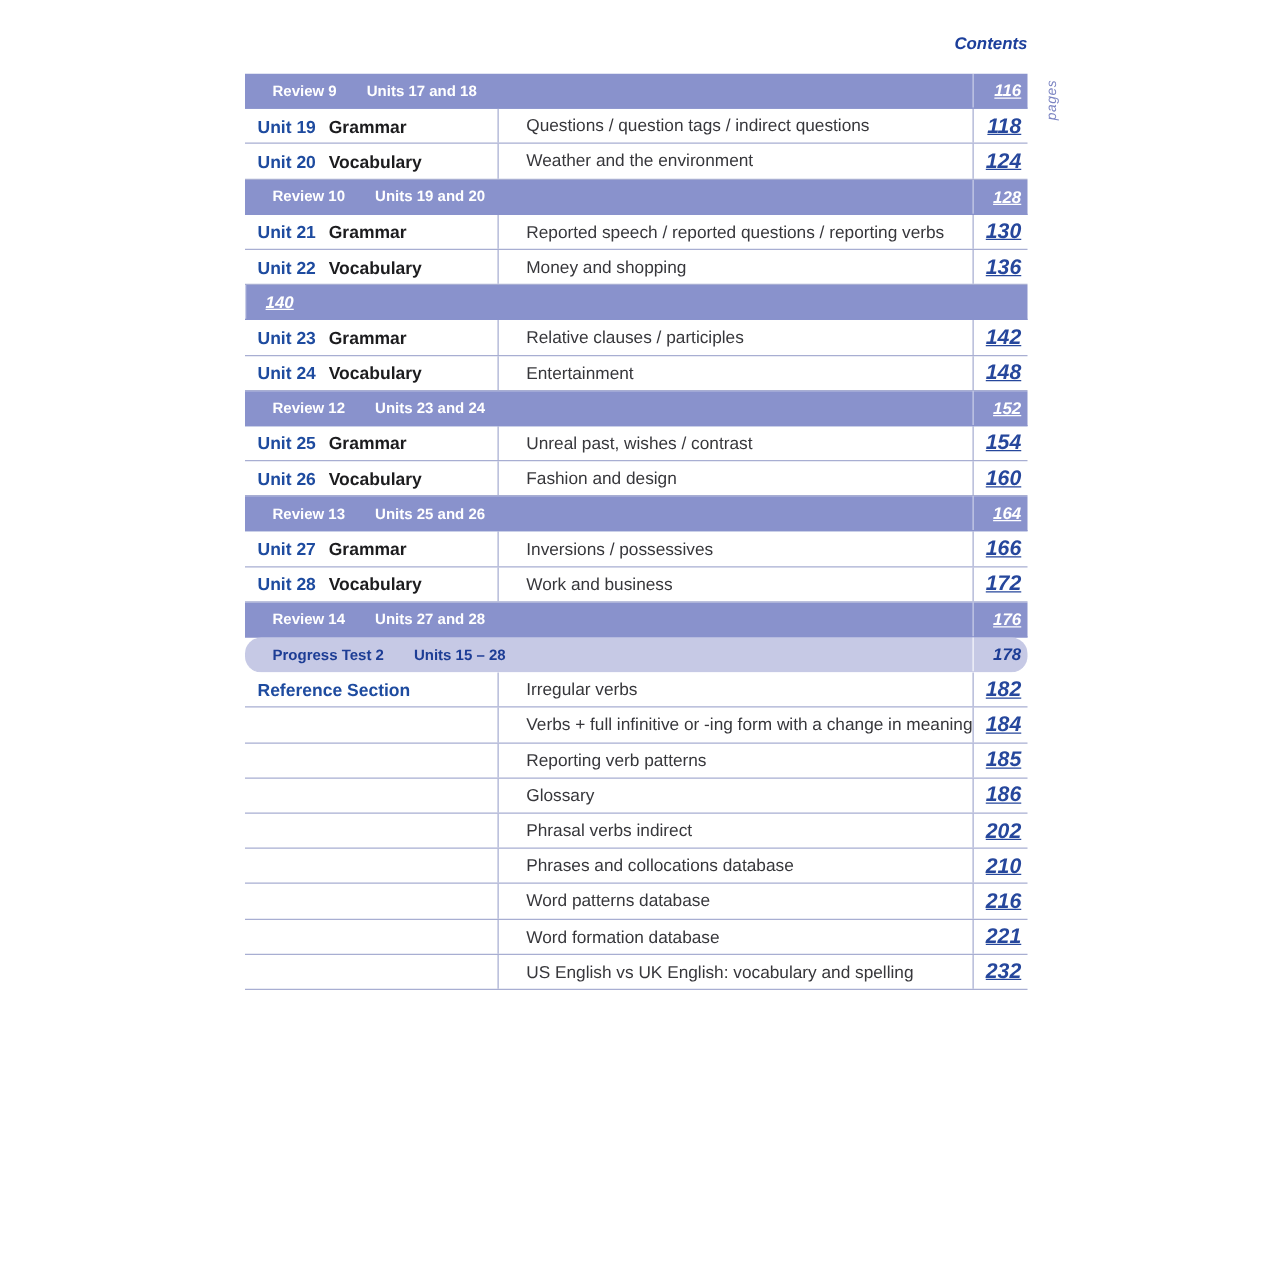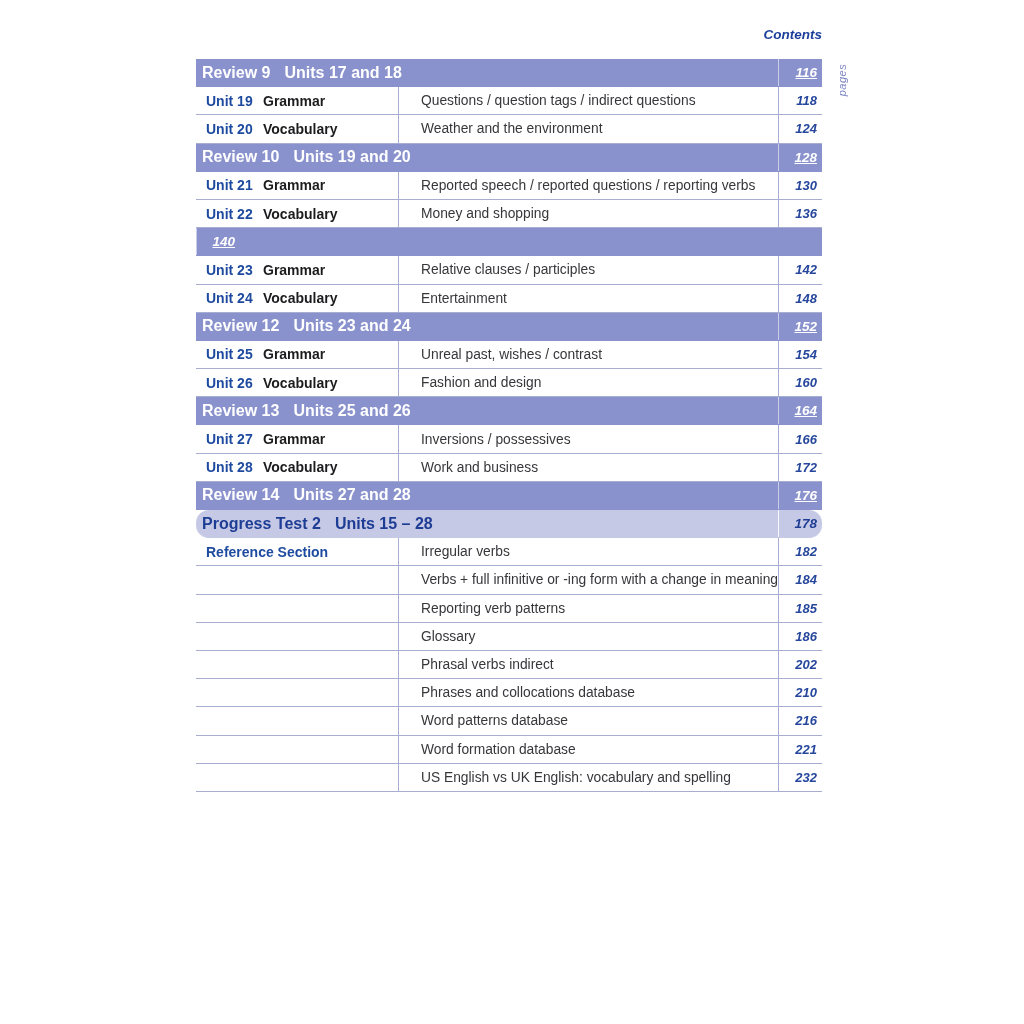--- a/index.html
+++ b/index.html
@@ -87,35 +87,36 @@
   }
   .cell-page {
     width: 44px;
     flex: 0 0 44px;
     box-sizing: border-box;
     border-left: 1px solid var(--grid-line, #a8aed2);
     display: flex;
     align-items: center;
     justify-content: flex-end;
     padding-right: 5px;
-    font-size: 13px;
+    font-size: 17px;
     font-style: italic;
     font-weight: bold;
     color: var(--page-number-blue, #26479c);
+    text-decoration: underline;
   }
   
   .band-left {
     flex: 1;
     display: flex;
     align-items: center;
-    padding-left: 6px;
-    font-weight: bold;
-    font-size: 16px;
-  }
-  .band-sublabel { margin-left: 14px; }
+    padding-left: 22px;
+    font-weight: bold;
+    font-size: 12px;
+  }
+  .band-sublabel { margin-left: 24px; }
   .band-page {
     width: 44px;
     flex: 0 0 44px;
     box-sizing: border-box;
     display: flex;
     align-items: center;
     justify-content: flex-end;
     padding-right: 5px;
     font-size: 13.5px;
     font-style: italic;

